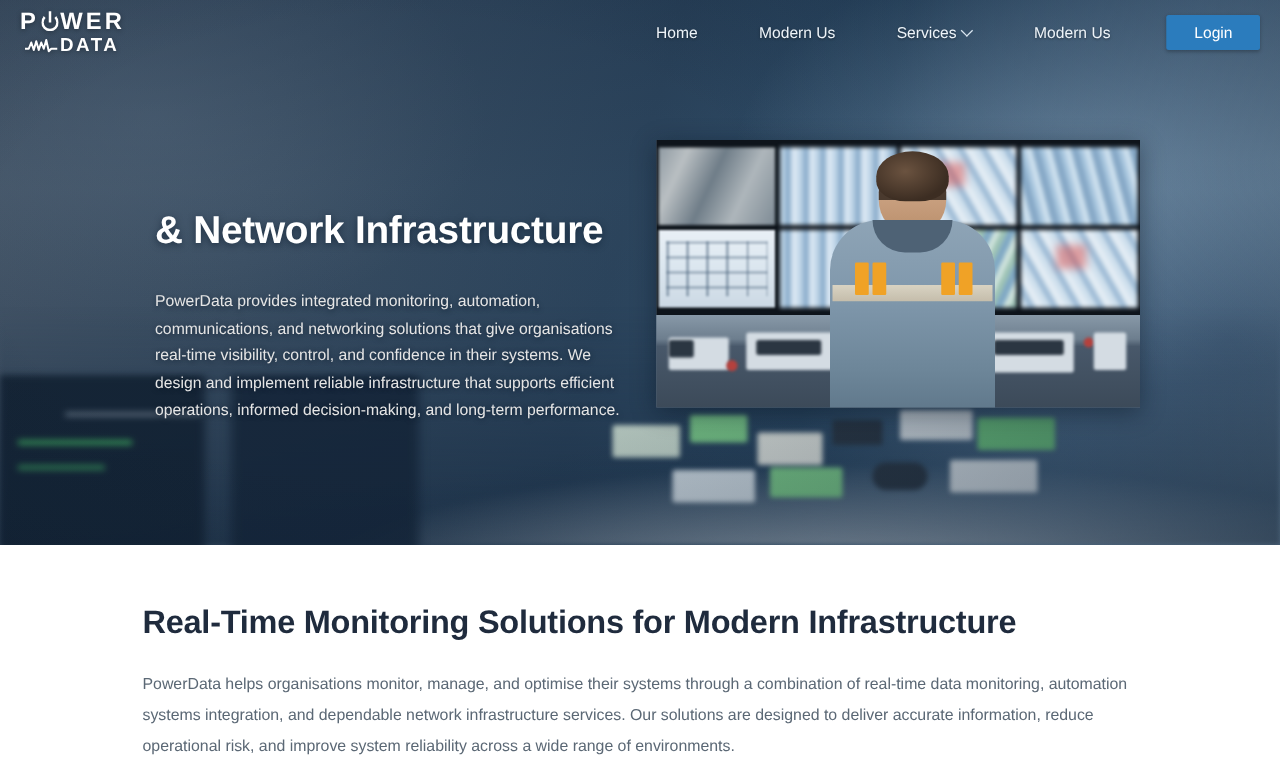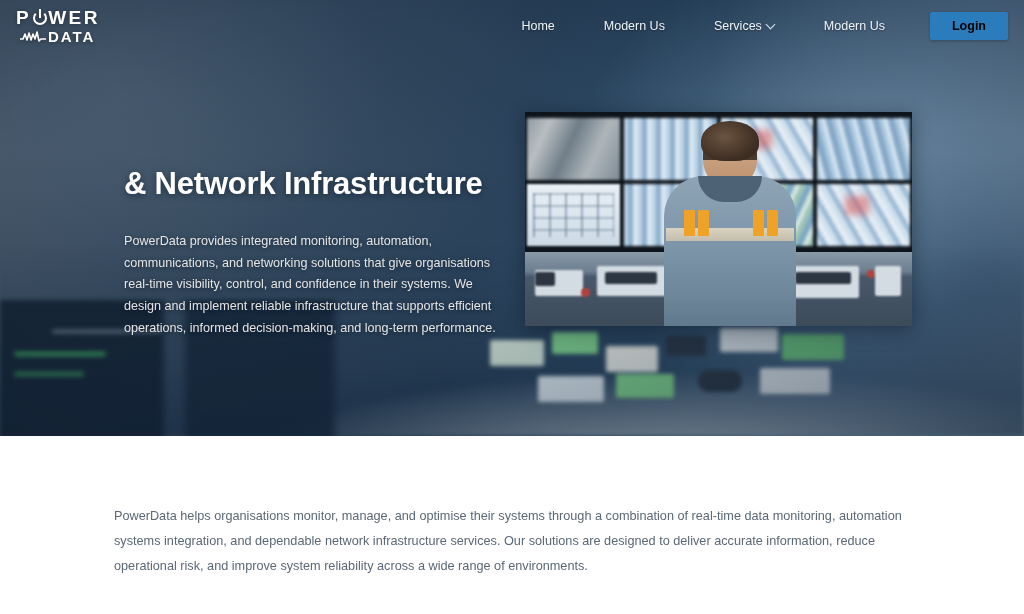--- a/index.html
+++ b/index.html
@@ -104,21 +104,21 @@
     padding: 6px 16px; display: inline-flex; align-items: center; gap: 5px;
     text-shadow: 0 1px 2px rgba(0,0,0,.4);
   }
   .chev { width: 8px; height: 8px; display: inline-block; position: relative; top: -1px; }
   .chev::before {
     content:""; position:absolute; left:0; top:0;
     width:6px; height:6px; border-right:1.4px solid #dce8f2; border-bottom:1.4px solid #dce8f2;
     transform: rotate(45deg);
   }
   .login-btn {
-    background: #2b7cbd; color: #000000; font-size: 12.5px; font-weight: 700;
+    background: #2b7cbd; color: #ffffff; font-size: 12.5px; font-weight: 400;
     padding: 7px 22px; border: none; border-radius: 2px; cursor: pointer;
     margin-left: 12px; font-family: "Liberation Sans", sans-serif;
     box-shadow: 0 1px 3px rgba(0,0,0,.25);
   }
 
   
   .hero-inner {
     position: relative; z-index: 5;
     display: flex; padding: 74px 0 0 0;
   }
@@ -347,16 +347,17 @@
       <div class="op-tab l1"></div>
       <div class="op-tab l2"></div>
       <div class="op-tab r1"></div>
       <div class="op-tab r2"></div>
     </div>
   </div>
 </div>
 
 <div class="section">
   <div class="wrap">
+    <h2 class="section-title">Real-Time Monitoring Solutions for Modern Infrastructure</h2>
     <p class="section-p">PowerData helps organisations monitor, manage, and optimise their systems through a combination of real-time data monitoring, automation systems integration, and dependable network infrastructure services. Our solutions are designed to deliver accurate information, reduce operational risk, and improve system reliability across a wide range of environments.</p>
 
   </div>
 </div>
 
 </body></html>

